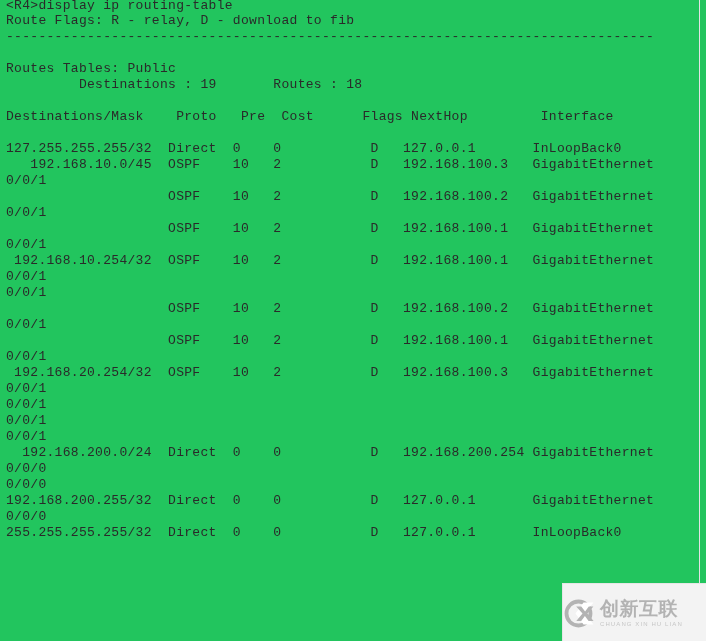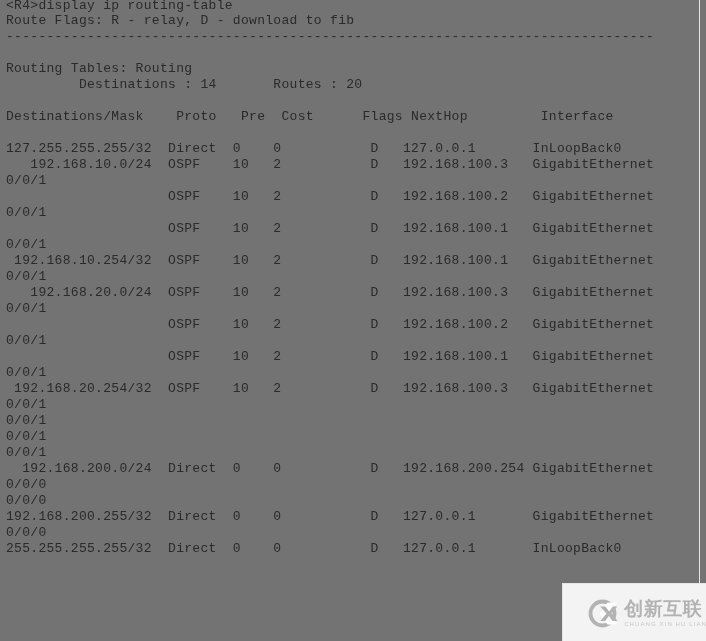--- a/index.html
+++ b/index.html
@@ -4,21 +4,21 @@
 <style>
   html, body {
     margin: 0;
     padding: 0;
     background: #ffffff;
   }
   #screenshot {
     position: relative;
     width: 706px;
     height: 641px;
-    background: #737373;
+    background: #22c55e;
     overflow: hidden;
     font-family: "Liberation Mono", "DejaVu Sans Mono", monospace;
   }
   
   #right-rule {
     position: absolute;
     top: 0;
     right: 6px;
     width: 1px;
     height: 641px;
@@ -57,21 +57,21 @@
     position: absolute;
     left: 562px;
     top: 583px;
     width: 144px;
     height: 58px;
     background: #f3f3f3;
     border-top: 1px solid #e6e6e6;
     border-left: 1px solid #e6e6e6;
     display: flex;
     align-items: center;
-    justify-content: flex-end;
+    justify-content: flex-start;
     gap: 6px;
     overflow: hidden;
   }
   #watermark .wm-mark {
     position: relative;
     width: 31px;
     height: 31px;
     flex: 0 0 auto;
   }
   #watermark .wm-mark svg { display: block; }
@@ -105,36 +105,35 @@
 <div id="screenshot">
 
   <div id="right-rule"></div>
 
   <div id="terminal">
 
     <div class="line first">&lt;R4&gt;display ip routing-table</div>
     <div class="line">Route Flags: R - relay, D - download to fib</div>
     <div class="line rule-line">--------------------------------------------------------------------------------</div>
     <div class="line blank"></div>
-    <div class="line">Routing Tables: Routing</div>
-    <div class="line">         Destinations : 14       Routes : 20</div>
+    <div class="line">Routes Tables: Public</div>
+    <div class="line">         Destinations : 19       Routes : 18</div>
     <div class="line blank"></div>
     <div class="line">Destinations/Mask    Proto   Pre  Cost      Flags NextHop         Interface</div>
     <div class="line blank"></div>
 
     <div class="line">127.255.255.255/32  Direct  0    0           D   127.0.0.1       InLoopBack0</div>
-    <div class="line">   192.168.10.0/24  OSPF    10   2           D   192.168.100.3   GigabitEthernet</div>
+    <div class="line">   192.168.10.0/45  OSPF    10   2           D   192.168.100.3   GigabitEthernet</div>
     <div class="line">0/0/1</div>
     <div class="line">                    OSPF    10   2           D   192.168.100.2   GigabitEthernet</div>
     <div class="line">0/0/1</div>
     <div class="line">                    OSPF    10   2           D   192.168.100.1   GigabitEthernet</div>
     <div class="line">0/0/1</div>
     <div class="line"> 192.168.10.254/32  OSPF    10   2           D   192.168.100.1   GigabitEthernet</div>
     <div class="line">0/0/1</div>
-    <div class="line">   192.168.20.0/24  OSPF    10   2           D   192.168.100.3   GigabitEthernet</div>
     <div class="line">0/0/1</div>
     <div class="line">                    OSPF    10   2           D   192.168.100.2   GigabitEthernet</div>
     <div class="line">0/0/1</div>
     <div class="line">                    OSPF    10   2           D   192.168.100.1   GigabitEthernet</div>
     <div class="line">0/0/1</div>
     <div class="line"> 192.168.20.254/32  OSPF    10   2           D   192.168.100.3   GigabitEthernet</div>
     <div class="line">0/0/1</div>
     <div class="line">0/0/1</div>
     <div class="line">0/0/1</div>
     <div class="line">0/0/1</div>

